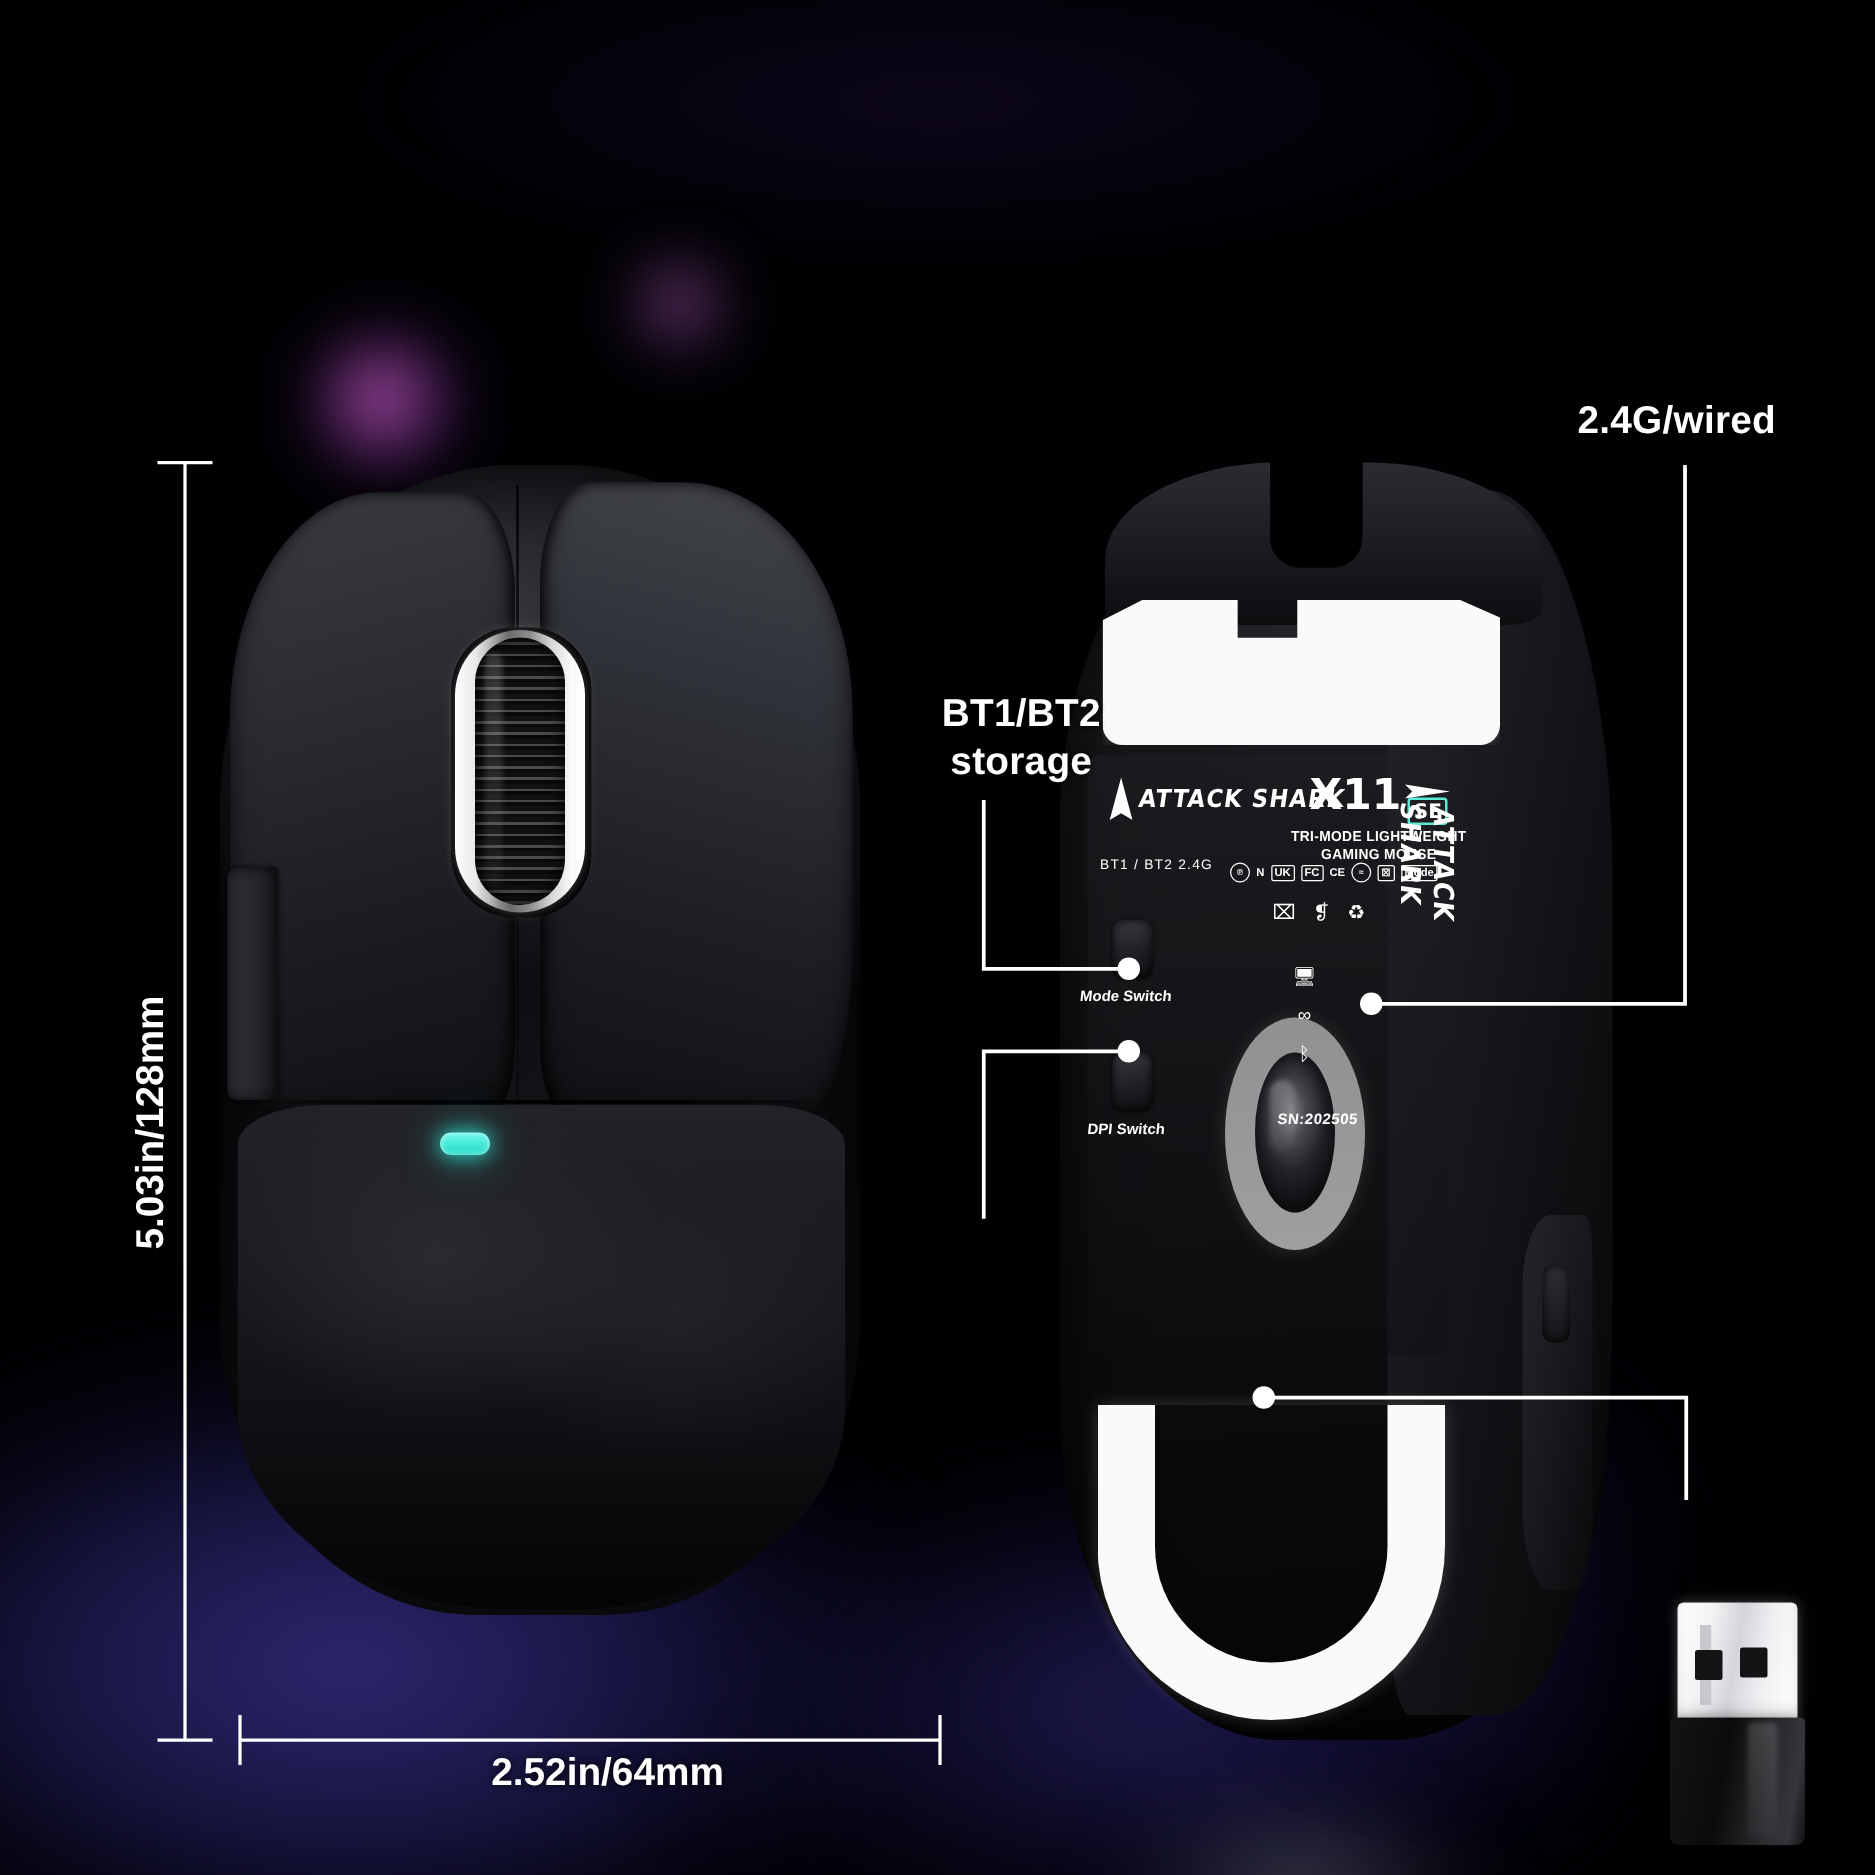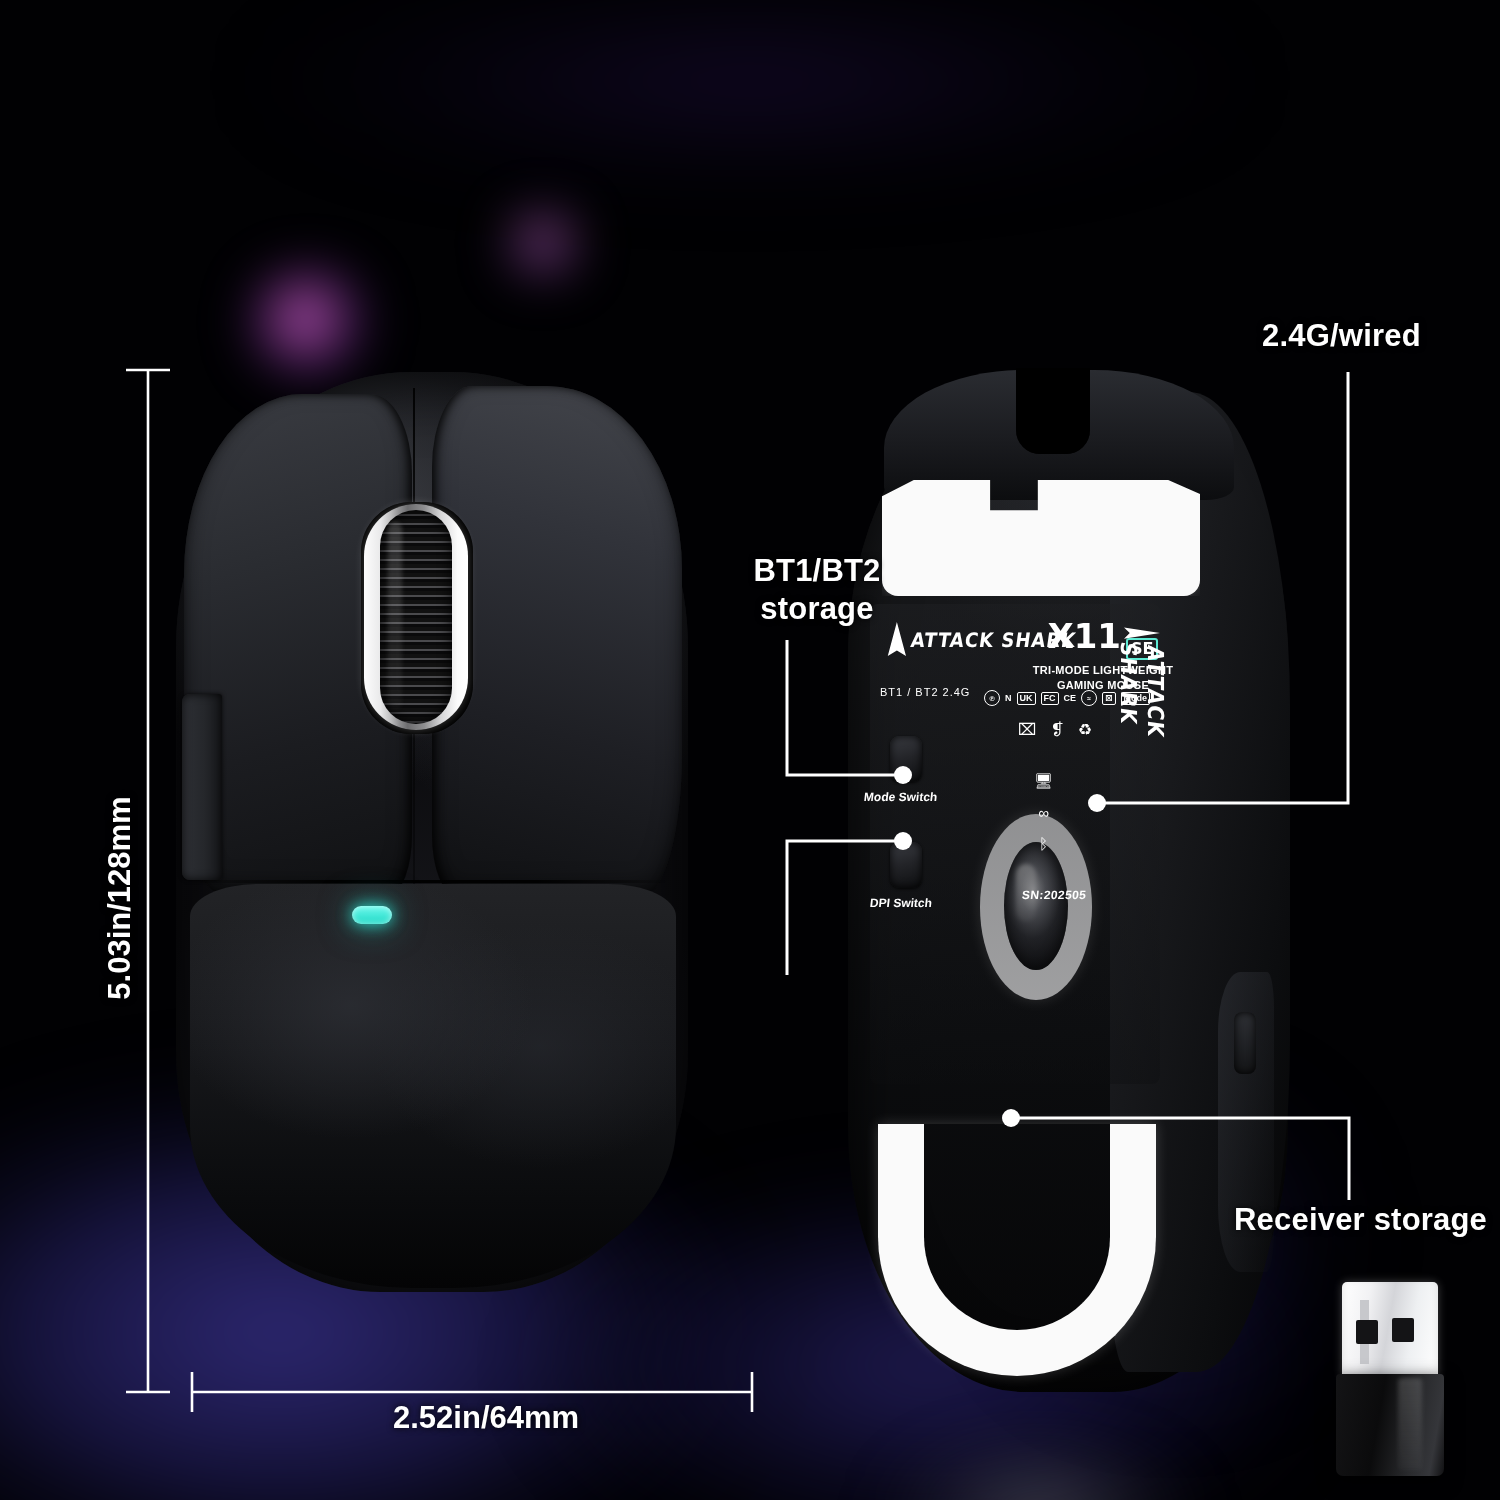--- a/index.html
+++ b/index.html
@@ -351,20 +351,19 @@
       <polyline class="ld" points="1349,1200 1349,1118 1012,1118"></polyline>
       <circle class="dot" cx="1011" cy="1118" r="9"></circle>
     </g>
   </svg>
 
   <div class="calloutText" style="left:727px;top:552px;width:180px;font-size:31px;line-height:1.22;text-align:center;">BT1/BT2
 storage</div>
 
   <div class="calloutText" style="left:1262px;top:318px;font-size:31px;">2.4G/wired</div>
 
-  <div class="calloutText" style="left:1234px;top:1202px;font-size:31px;">Receiver storage</div>
 
   <div class="dimText" style="left:-10px;top:880px;width:260px;text-align:center;font-size:31px;
               transform:rotate(-90deg);transform-origin:center center;">5.03in/128mm</div>
 
   <div class="dimText" style="left:360px;top:1400px;font-size:31px;margin-left:33px;">2.52in/64mm</div>
 
 </div>
 
 </body></html>

